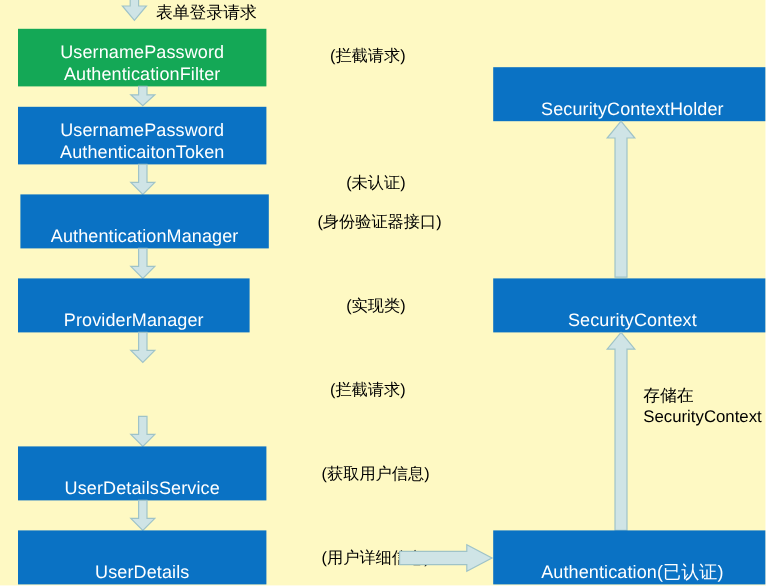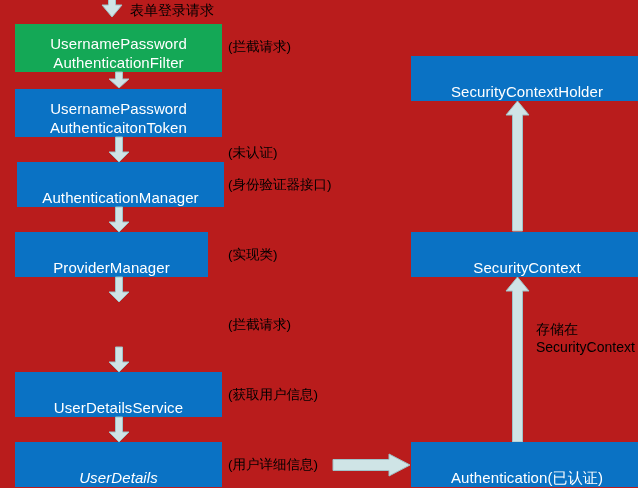--- a/index.html
+++ b/index.html
@@ -7,21 +7,21 @@
     padding: 0;
     background: #ffffff;
   }
   body {
     font-family: "Liberation Sans", "DejaVu Sans", sans-serif;
   }
   #canvas {
     position: relative;
     width: 638px;
     height: 488px;
-    background: #b91c1c;
+    background: #fef9c3;
     overflow: hidden;
   }
   .node {
     position: absolute;
     box-sizing: border-box;
     display: flex;
     align-items: flex-end;
     justify-content: center;
     text-align: center;
     color: #ffffff;
@@ -33,21 +33,21 @@
   }
   .node.green {
     background: #14a856;
   }
   .annot {
     position: absolute;
     color: #000000;
     font-size: 13.5px;
     line-height: 17px;
     white-space: pre-line;
-    text-align: left;
+    text-align: right;
   }
   .edge-label {
     position: absolute;
     color: #000000;
     font-size: 14px;
     line-height: 18px;
     white-space: pre-line;
     text-align: left;
   }
   .arrow {
@@ -128,21 +128,21 @@
     <span>UserDetailsService</span>
   </div>
   <div class="annot" style="left:228px; top:386px; width:130px;">(获取用户信息)</div>
 
   <div class="arrow" style="left:108px; top:417px;">
     <svg width="22" height="26" viewBox="0 0 22 26">
       <polygon points="7.5,0 14.5,0 14.5,15 21,15 11,25 1,15 7.5,15" fill="#cfe4e6" stroke="#9fc3c8" stroke-width="1"></polygon>
     </svg>
   </div>
 
-  <div class="node" style="left:15px; top:442px; width:207px; height:45px;font-style:italic;">
+  <div class="node" style="left:15px; top:442px; width:207px; height:45px;">
     <span>UserDetails</span>
   </div>
   <div class="annot" style="left:228px; top:456px; width:130px;">(用户详细信息)</div>
 
   <div class="arrow" style="left:333px; top:453px;">
     <svg width="78" height="24" viewBox="0 0 78 24">
       <polygon points="0,6.5 56,6.5 56,1 77,12 56,23 56,17.5 0,17.5" fill="#cfe4e6" stroke="#9fc3c8" stroke-width="1"></polygon>
     </svg>
   </div>
 

